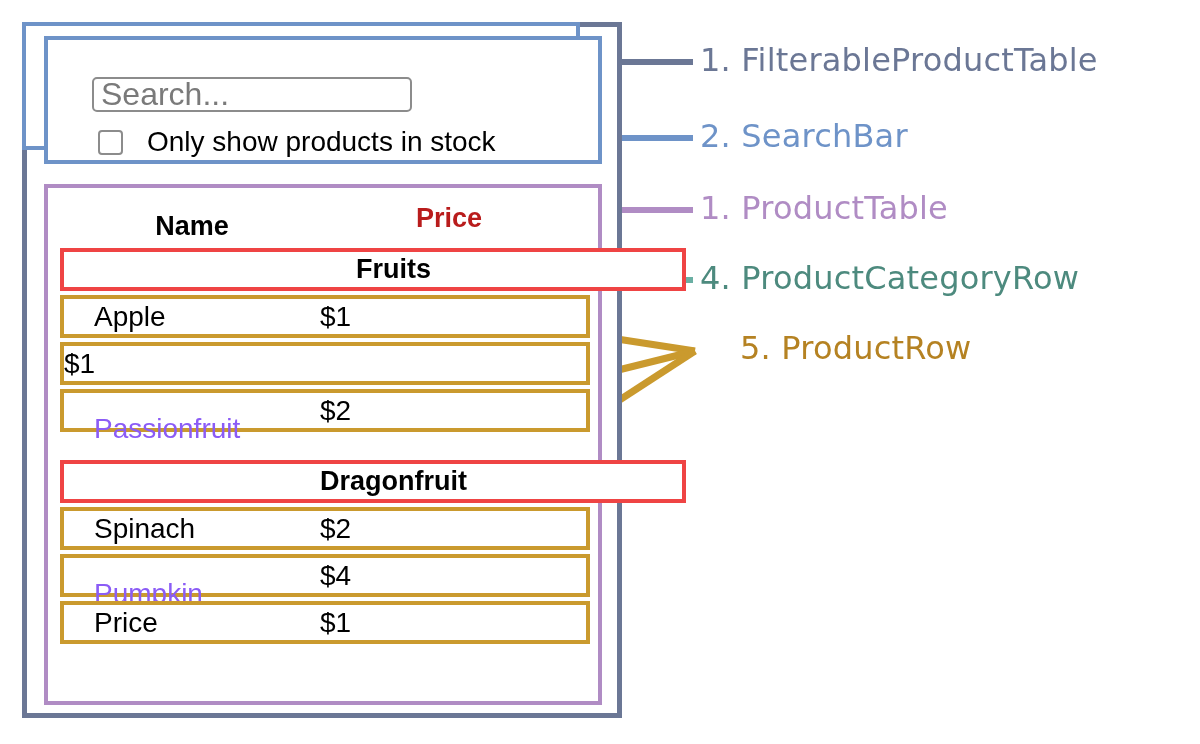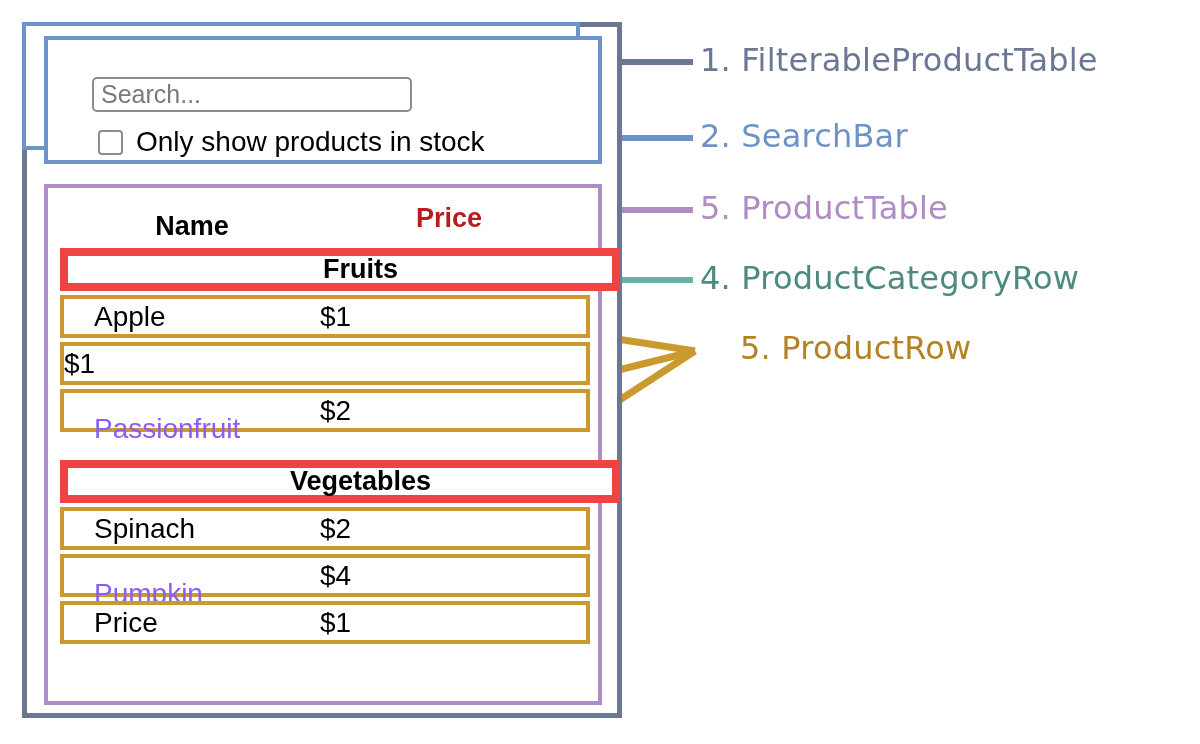--- a/index.html
+++ b/index.html
@@ -56,34 +56,34 @@
     position: absolute;
     left: 44px;
     top: 37px;
     width: 320px;
     height: 35px;
     box-sizing: border-box;
     border: 2px solid #8c8c8c;
     border-radius: 5px;
     background: #ffffff;
     font-family: "Liberation Sans", sans-serif;
-    font-size: 25px;
+    font-size: 32px;
     color: #7a7a7a;
     padding: 0 7px;
     line-height: 31px;
     white-space: nowrap;
     overflow: hidden;
   }
   .checkbox-row {
     position: absolute;
     left: 50px;
     top: 88px;
     display: flex;
     align-items: center;
-    gap: 13px;
+    gap: 24px;
   }
   .checkbox-square {
     width: 25px;
     height: 25px;
     box-sizing: border-box;
     border: 2px solid #8c8c8c;
     border-radius: 4px;
     background: #ffffff;
     flex: 0 0 auto;
   }
@@ -136,24 +136,24 @@
 
   .rows-area {
     position: absolute;
     left: 12px;
     top: 60px;
     width: 530px;
   }
 
   .category-row {
     position: relative;
-    width: 560px;
+    width: 626px;
     height: 43px;
     box-sizing: border-box;
-    border: 8px solid #ef4444;
+    border: 4px solid #ef4444;
     background: #ffffff;
     display: flex;
     align-items: center;
     justify-content: center;
     margin-bottom: 4px;
     padding-left: 41px;
   }
   .category-label {
     font-family: "Liberation Sans", sans-serif;
     font-size: 27px;
@@ -264,21 +264,21 @@
       </div>
 
       <div class="product-row">
         <span class="cell-name out-of-stock">Passionfruit</span>
         <span class="cell-price">$2</span>
       </div>
 
       <div class="group-gap"></div>
 
       <div class="category-row">
-        <span class="category-label">Vegetables</span>
+        <span class="category-label">Dragonfruit</span>
       </div>
 
       <div class="product-row">
         <span class="cell-name">Spinach</span>
         <span class="cell-price">$2</span>
       </div>
 
       <div class="product-row">
         <span class="cell-name out-of-stock">Pumpkin</span>
         <span class="cell-price">$4</span>
@@ -289,19 +289,19 @@
         <span class="cell-price">$1</span>
       </div>
 
     </div>
   </div>
 
   <div class="legend-label" style="left:700px; top:44px; color:#6b7795;">1. FilterableProductTable</div>
 
   <div class="legend-label" style="left:700px; top:120px; color:#6e93c8;">2. SearchBar</div>
 
-  <div class="legend-label" style="left:700px; top:192px; color:#b08cc4;">5. ProductTable</div>
+  <div class="legend-label" style="left:700px; top:192px; color:#b08cc4;">1. ProductTable</div>
 
   <div class="legend-label" style="left:700px; top:262px; color:#4d8a7e;">4. ProductCategoryRow</div>
 
   <div class="legend-label" style="left:740px; top:332px; color:#b58222;">5. ProductRow</div>
 
 </div>
 
 </body></html>

